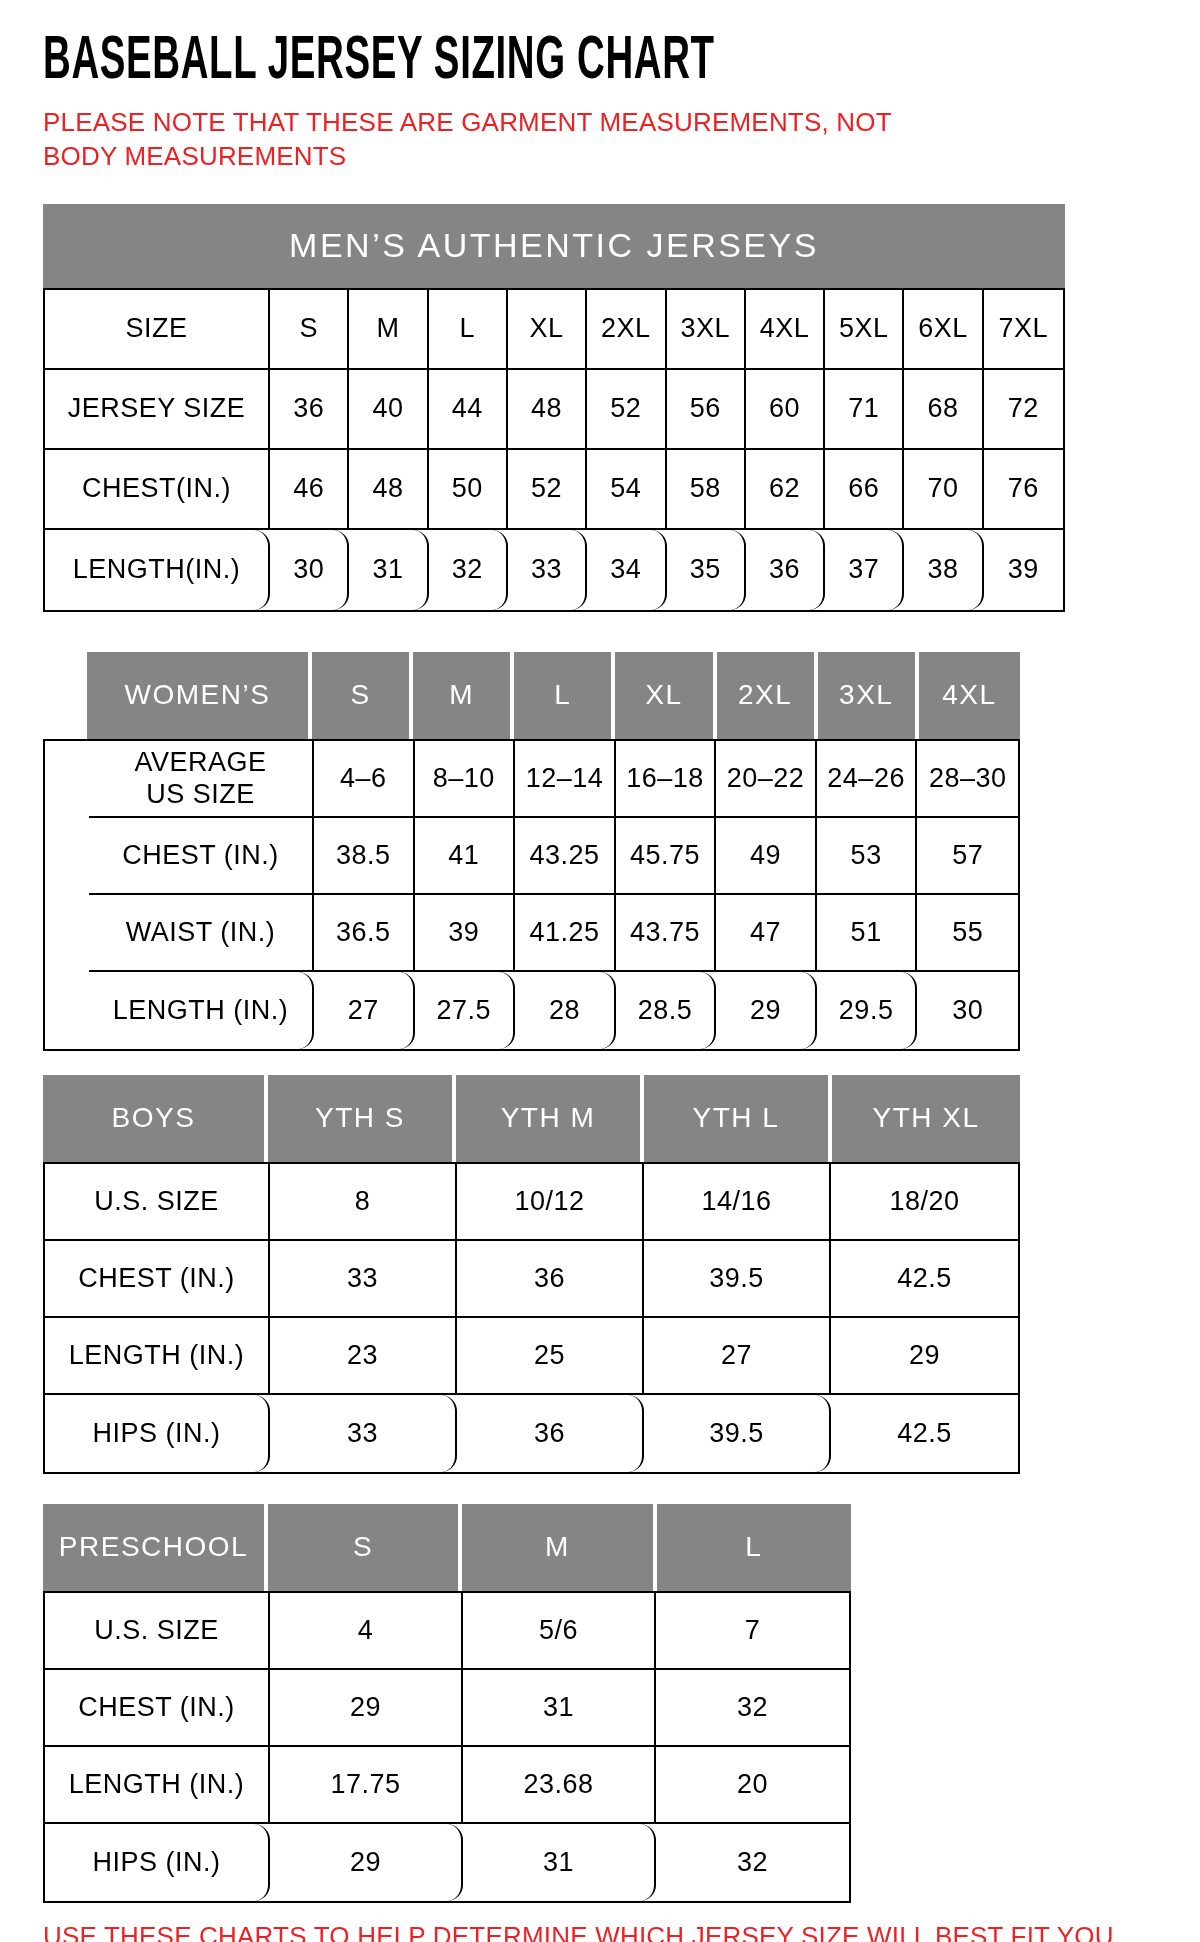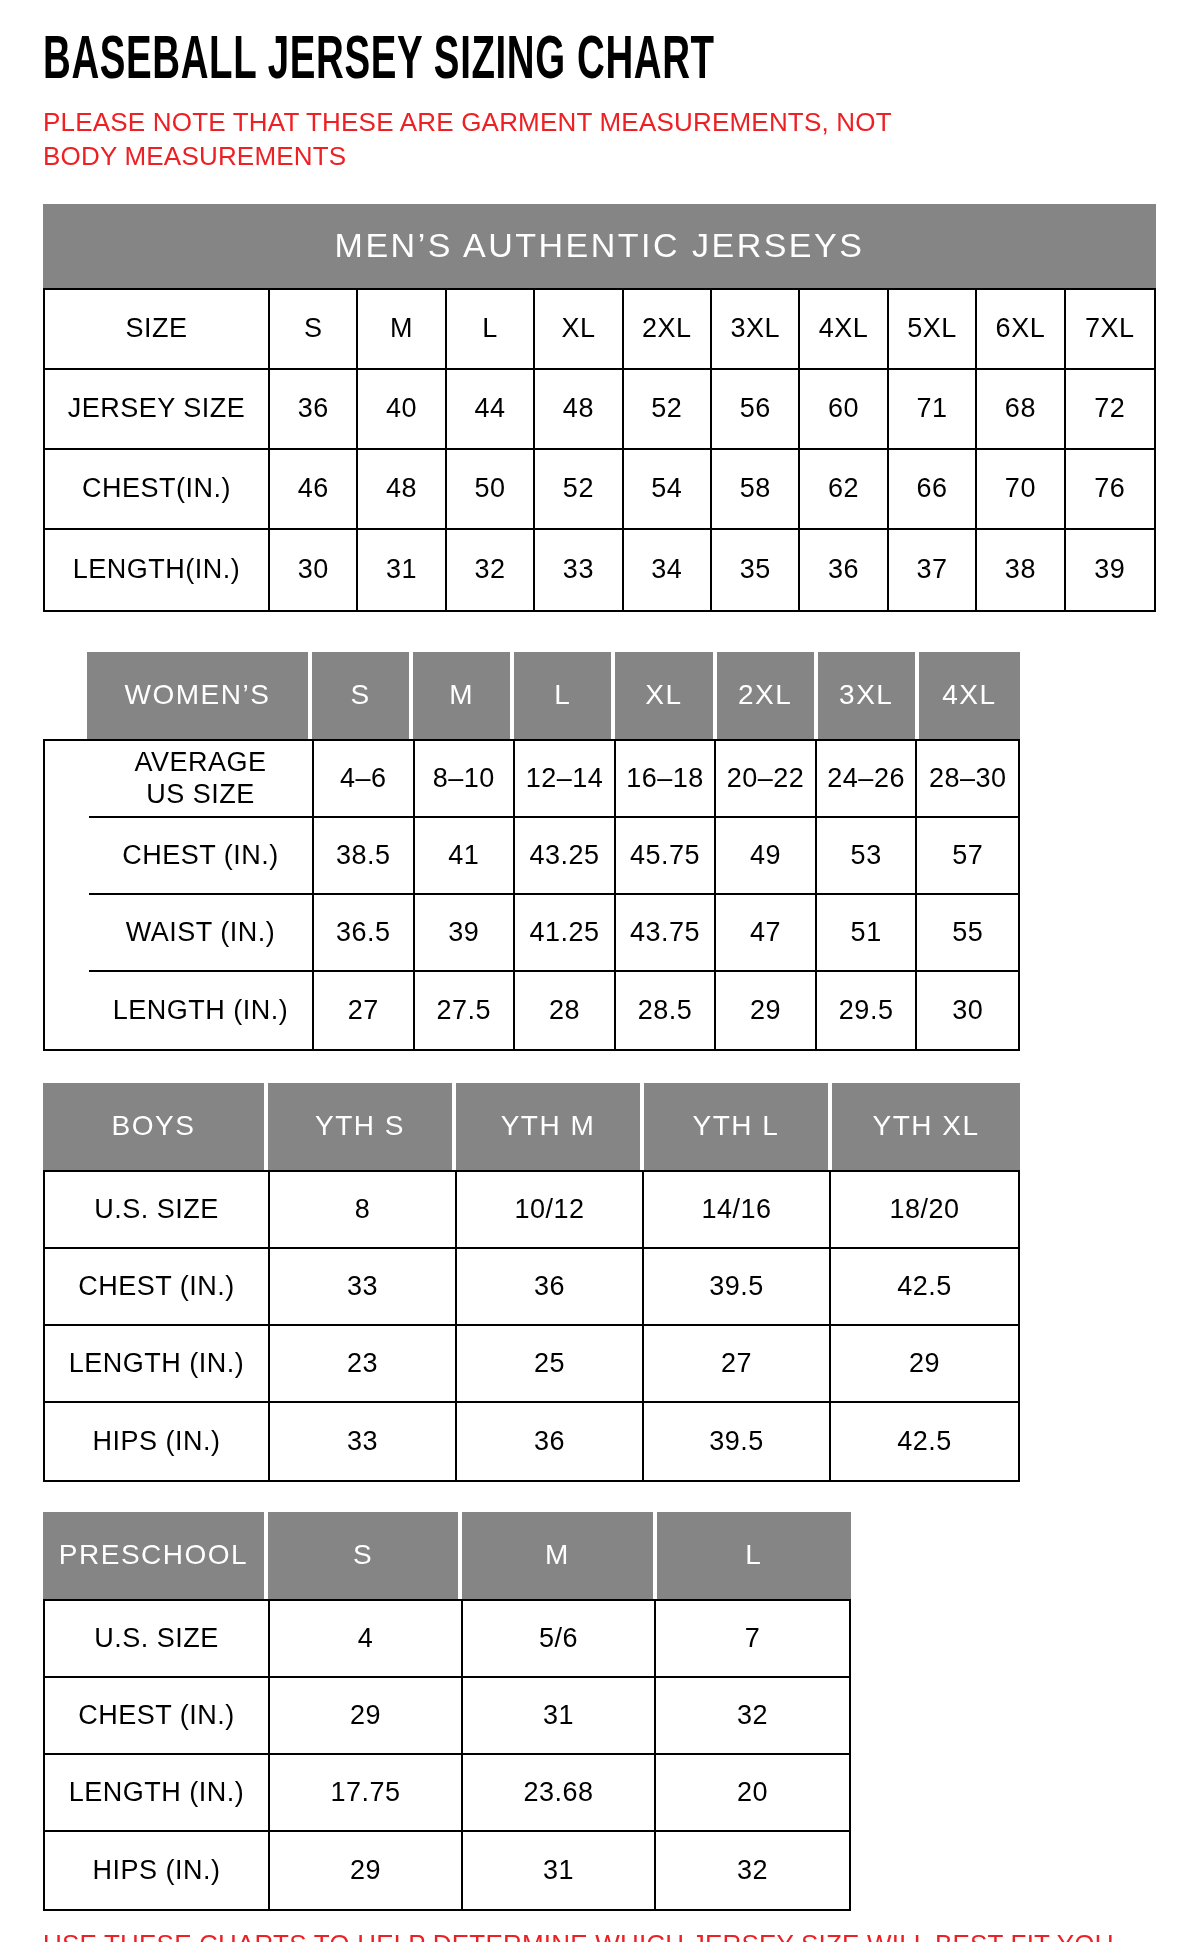--- a/index.html
+++ b/index.html
@@ -27,23 +27,23 @@
   .note {
     color: var(--accent-red, #ed2024);
     font-size: 26px;
     line-height: 1.3;
     max-width: 900px;
     margin: 18px 0 0 0;
     letter-spacing: 0.2px;
   }
 
   .tbl { margin-top: 28px; }
-  .mens      { margin-top: 30px; width: 1113px; }
+  .mens      { margin-top: 30px; width: 1022px; }
   .womens    { margin-top: 40px; width: 977px; }
-  .boys      { margin-top: 32px; width: 977px; }
+  .boys      { margin-top: 24px; width: 977px; }
   .preschool { margin-top: 30px; width: 808px; }
 
   .banner {
     height: 84px;
     background: var(--header-gray, #858585);
     color: var(--header-text, #ffffff);
     display: flex; align-items: center; justify-content: center;
     font-size: 34px;
     letter-spacing: 2.5px;
   }
@@ -66,21 +66,21 @@
     display: flex; align-items: center; justify-content: center;
     font-size: 27px;
     letter-spacing: 0.5px;
     line-height: 1.2;
     text-align: center;
     white-space: pre-line;
     border-right: 2px solid var(--border, #000);
     border-bottom: 2px solid var(--border, #000);
   }
   .cell.last-col { border-right: none; }
-  .cell.last-row { border-bottom: none; }
+  .cell.last-row { border-bottom: none; border-radius: 16px; }
 
   .mens .body { grid-template-columns: 225px repeat(10, 1fr); grid-auto-rows: 80px; }
   .womens .head, .womens .body { grid-template-columns: 225px repeat(7, 1fr); padding-left: 44px; }
   .boys .head, .boys .body { grid-template-columns: 225px repeat(4, 1fr); }
   .preschool .head, .preschool .body { grid-template-columns: 225px repeat(3, 1fr); }
   .womens .body, .boys .body, .preschool .body { grid-auto-rows: 77px; }
 
   .footer {
     color: var(--accent-red, #ed2024);
     font-size: 26px;

